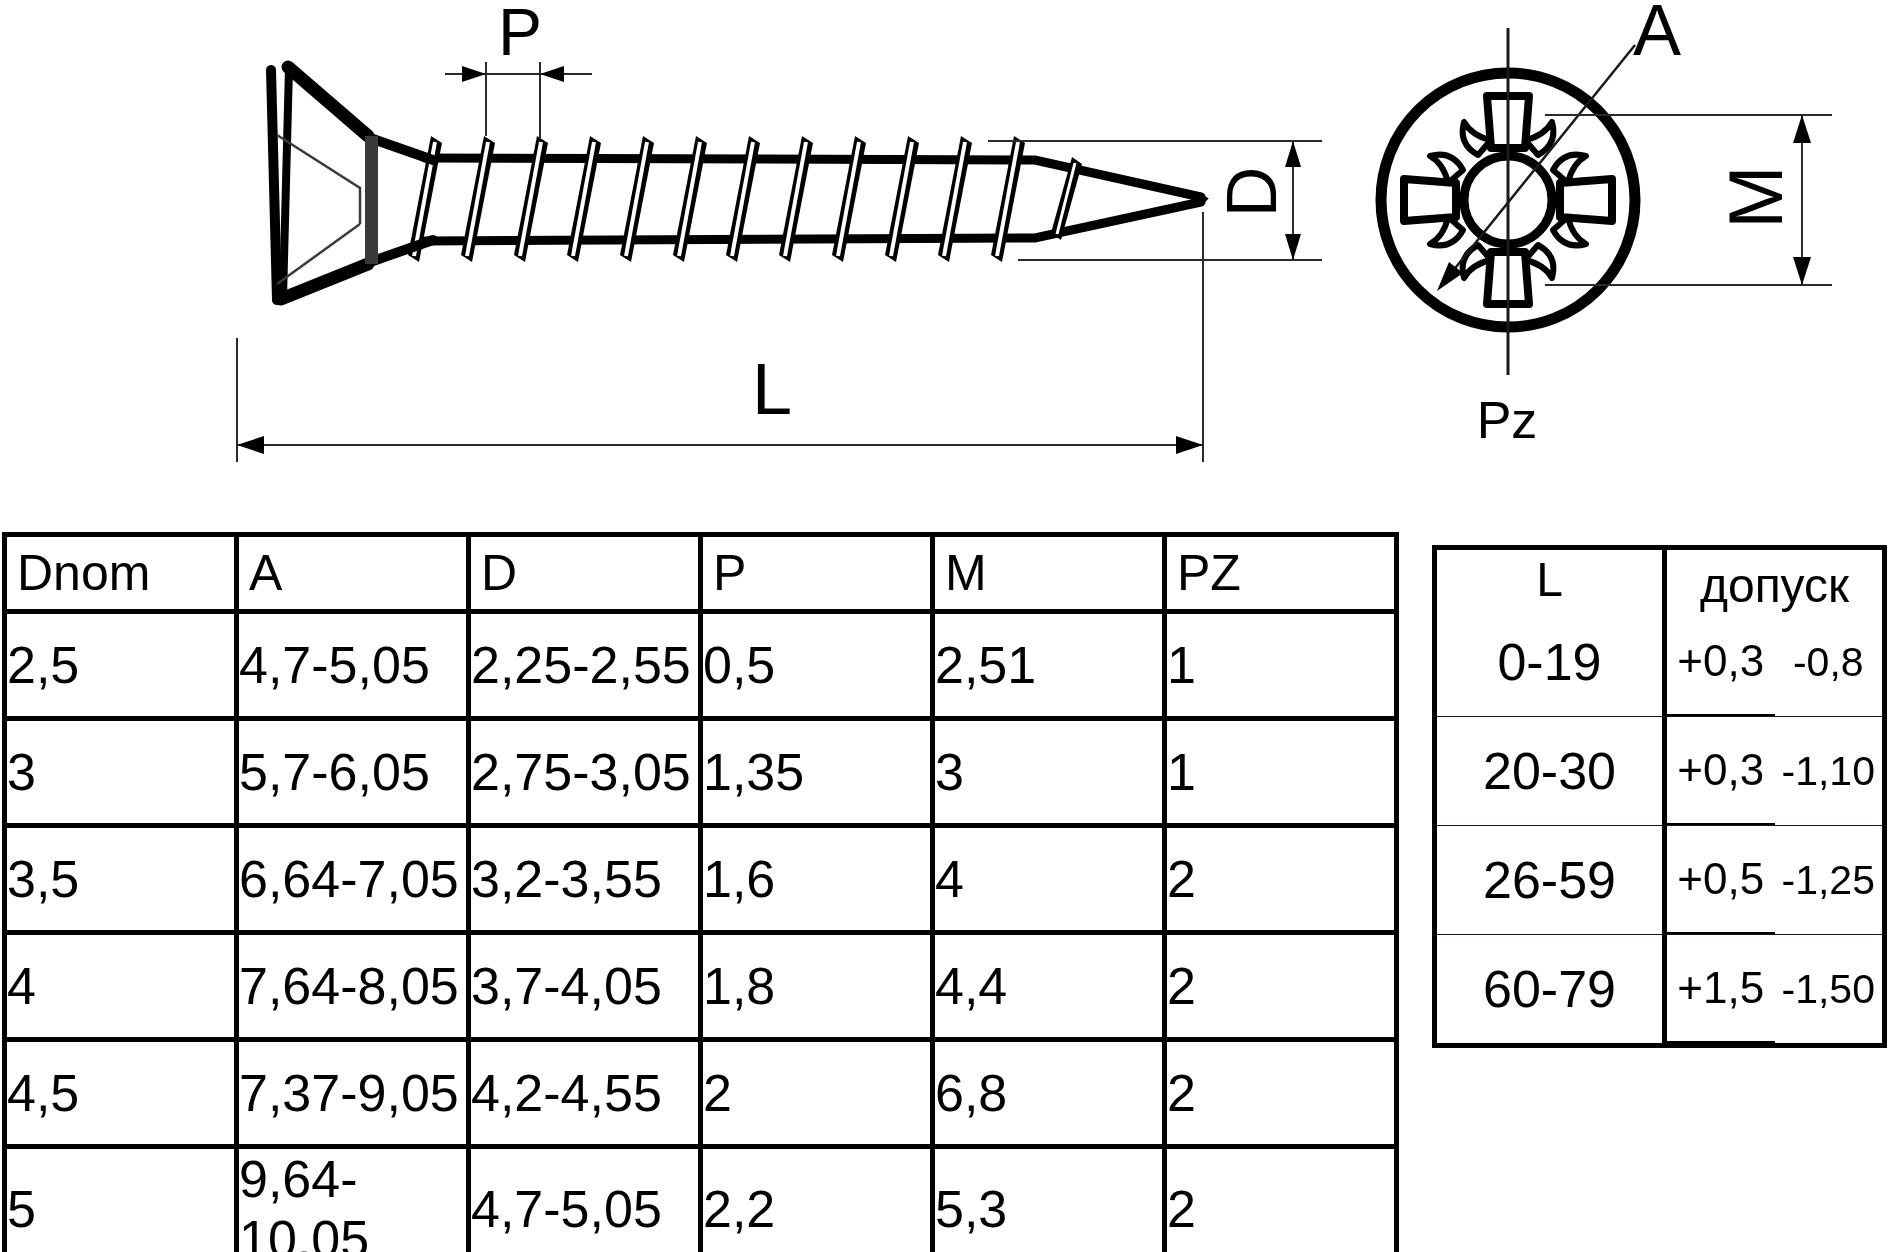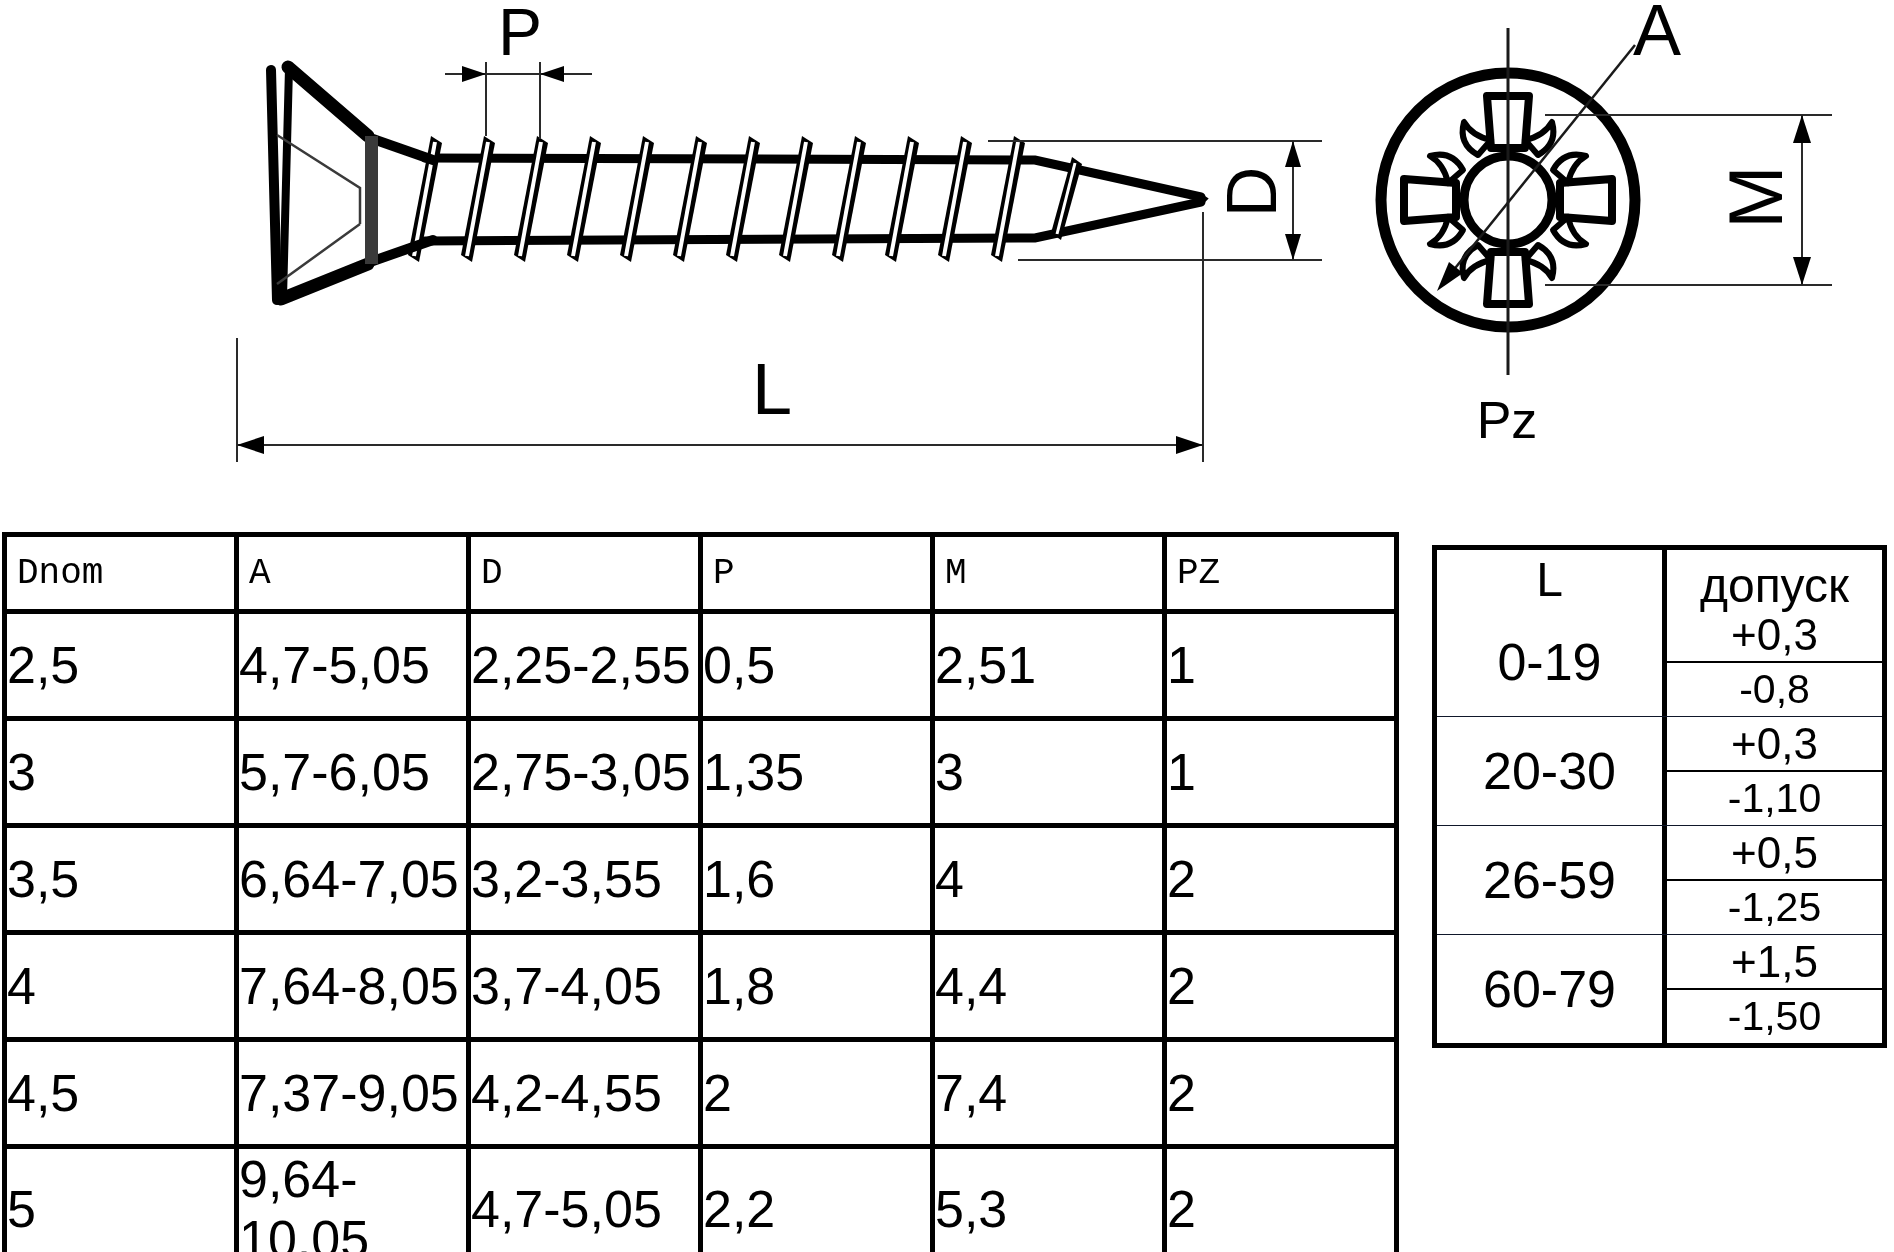--- a/index.html
+++ b/index.html
@@ -6,39 +6,39 @@
   body{width:1894px;height:1252px;position:relative;overflow:hidden;
        font-family:"Liberation Sans",sans-serif;color:#000;}
   .stage{position:absolute;inset:0;}
   svg{position:absolute;left:0;top:0;}
   svg text{font-family:"Liberation Sans",sans-serif;fill:#000;}
 
   
   table.main{border-collapse:collapse;position:absolute;left:2px;top:532px;
              table-layout:fixed;background:#fff;}
   table.main th,table.main td{border:5px solid #000;overflow:hidden;}
-  table.main th{font-size:36px;font-weight:400;text-align:left;padding:0 0 0 10px;font-family:Liberation Mono, monospace;}
+  table.main th{font-size:50px;font-weight:400;text-align:left;padding:0 0 0 10px;}
   table.main td{font-size:52px;font-weight:400;text-align:left;padding:0;}
   table.main col{width:232px;}
   tr.head-row{height:77px;}
   tr.data-row{height:107px;}
 
   
   .tol{position:absolute;left:1432px;top:545px;width:455px;background:#fff;
        border:5px solid #000;box-sizing:border-box;}
   .tol-row{display:flex;border-top:1px solid #0f172a;}
   .tol-row:first-child{border-top:none;}
   .tol-range{width:225px;border-right:5px solid #000;display:flex;
              align-items:center;justify-content:center;font-size:52px;}
   .tol-header{height:58px;}
   .tol-header .tol-range,.tol-header .tol-vals-h{font-size:48px;display:flex;
              align-items:center;justify-content:center;}
   .tol-vals-h{flex:1;margin-top:12px;}
   .tol-datarow{height:108px;}
-  .tol-vals{flex:1;display:flex;flex-direction:column;}
+  .tol-vals{flex:1;display:flex;flex-direction:row;}
   .tol-plus{flex:1;border-bottom:2px solid #000;display:flex;align-items:center;
             justify-content:center;font-size:44px;}
   .tol-minus{flex:1;display:flex;align-items:center;justify-content:center;font-size:41px;}
 </style>
 </head>
 <body>
 
 <div class="stage">
 
   <svg width="1894" height="530" viewBox="0 0 1894 530">
@@ -211,21 +211,21 @@
           <td>3,7-4,05</td>
           <td>1,8</td>
           <td>4,4</td>
           <td>2</td>
         </tr>
         <tr class="data-row">
           <td>4,5</td>
           <td>7,37-9,05</td>
           <td>4,2-4,55</td>
           <td>2</td>
-          <td>7,4</td>
+          <td>6,8</td>
           <td>2</td>
         </tr>
         <tr class="data-row">
           <td>5</td>
           <td>9,64-10,05</td>
           <td>4,7-5,05</td>
           <td>2,2</td>
           <td>5,3</td>
           <td>2</td>
         </tr>

